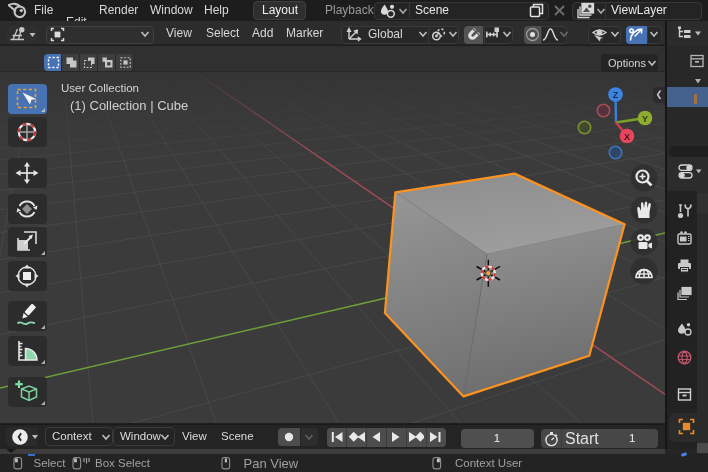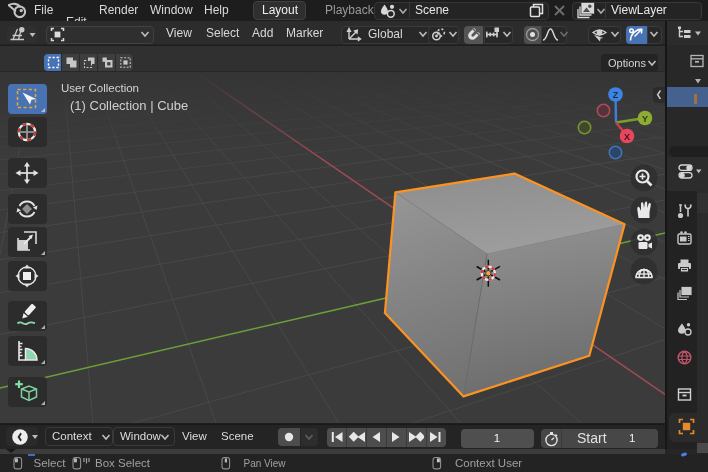--- a/index.html
+++ b/index.html
@@ -695,21 +695,21 @@
 <div class="abs" style="left:540.5px;top:429px;width:117.5px;height:19px;background:#474747;border-radius:4px"></div>
 <div class="abs" style="left:544px;top:430.5px">
       <svg width="15" height="16" viewBox="0 0 15 16" style="">
         <circle cx="7.5" cy="9" r="5.6" fill="none" stroke="#e2e2e2" stroke-width="1.4"></circle>
         <path d="M 7.5 9 L 10 6.8" stroke="#e2e2e2" stroke-width="1.4"></path>
         <rect x="6" y="1" width="3" height="2" fill="#e2e2e2"></rect>
         <path d="M 11.5 3.5 L 13 5" stroke="#e2e2e2" stroke-width="1.4"></path>
       </svg>
     </div>
 <div class="abs" style="left:561px;top:429px;width:1px;height:19px;background:#3a3a3a"></div>
-<div class="abs" style="left:577px;top:428px;color:#e0e0e0;font-size:14px;line-height:21px">Start</div>
+<div class="abs" style="left:565px;top:428px;color:#e0e0e0;font-size:16px;line-height:21px">Start</div>
 <div class="abs" style="left:629px;top:428px;color:#f0f0f0;font-size:11.5px;line-height:21px">1</div>
 <div class="abs" style="left:0;top:449px;width:665px;height:4.5px;background:#3d3d3d"></div>
 <div class="abs" style="left:665px;top:449px;width:43px;height:4.5px;background:#262626"></div>
 <div class="abs" style="left:696.5px;top:443px;width:11.5px;height:10px;background:#4a4a4a"></div>
 <div class="abs" style="left:6px;top:449px;width:0;height:0;border-left:5px solid transparent;border-right:5px solid transparent;border-top:4.5px solid #191919"></div>
 <div class="abs" style="left:0;top:453.5px;width:708px;height:18.5px;background:#232323"></div>
 <div class="abs" style="left:28px;top:454px;width:7px;height:2px;background:#3f6fc4"></div>
 <div class="abs" style="left:680.5px;top:452.5px;width:6px;height:3px;background:#4a7fe8;border-radius:1.5px;transform:rotate(-20deg)"></div>
 <div class="abs" style="left:13px;top:455.5px">
       <svg width="11" height="15" viewBox="0 0 11 15" style="">
@@ -735,14 +735,14 @@
       </svg>
     </div>
 <div class="abs" style="left:432px;top:455.5px">
       <svg width="11" height="15" viewBox="0 0 11 15" style="">
         <rect x="1" y="1.5" width="7.6" height="11.4" rx="2.4" fill="none" stroke="#8f8f8f" stroke-width="1.1"></rect>
         <path d="M 4.9 2.4 L 7.8 2.4 L 7.8 6.3 L 4.9 6.3 Z" fill="#c9c9c9"></path>
       </svg>
     </div>
 <div class="abs" style="left:33.5px;top:454.5px;color:#a0a0a0;font-size:11.5px;line-height:17px">Select</div>
 <div class="abs" style="left:95px;top:454.5px;color:#a0a0a0;font-size:11.5px;line-height:17px">Box Select</div>
-<div class="abs" style="left:243.5px;top:454.5px;color:#a0a0a0;font-size:10px;line-height:17px">Pan View</div>
+<div class="abs" style="left:243.5px;top:454.5px;color:#a0a0a0;font-size:13px;line-height:17px">Pan View</div>
 <div class="abs" style="left:455px;top:454.5px;color:#a0a0a0;font-size:11.5px;line-height:17px">Context User</div>
 </div>
 </body></html>

